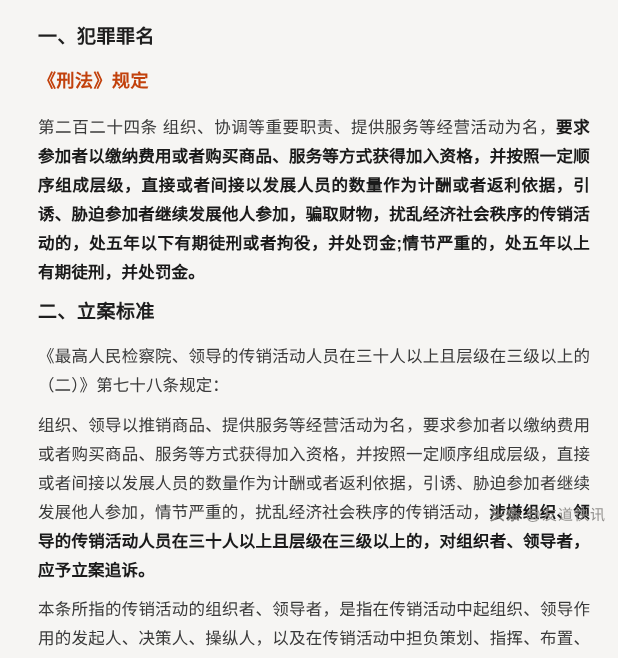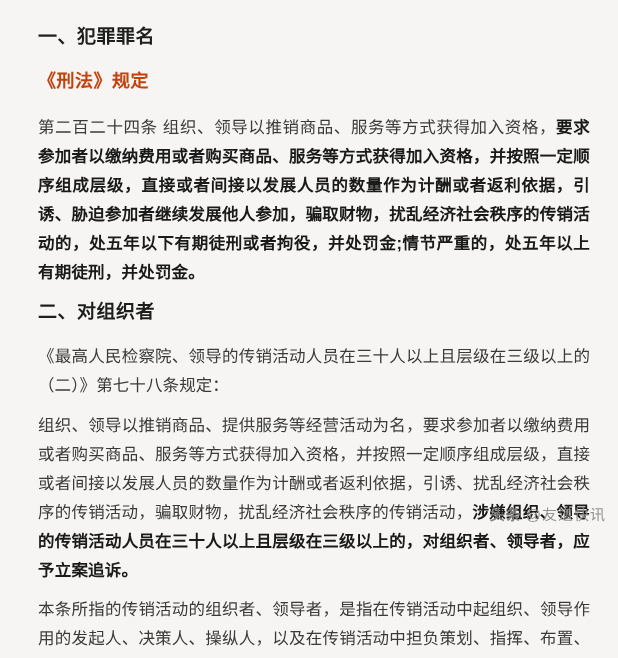--- a/index.html
+++ b/index.html
@@ -85,29 +85,29 @@
 </head>
 <body>
 
 <div class="page">
 
   <h2 class="heading">一、犯罪罪名</h2>
 
   <h3 class="subheading">《刑法》规定</h3>
 
   <p class="para">
-    <span class="lead">第二百二十四条 组织、领导以推销商品、服务等方式获得加入资格，</span><b>要求参加者以缴纳费用或者购买商品、服务等方式获得加入资格，并按照一定顺序组成层级，直接或者间接以发展人员的数量作为计酬或者返利依据，引诱、胁迫参加者继续发展他人参加，骗取财物，扰乱经济社会秩序的传销活动的，处五年以下有期徒刑或者拘役，并处罚金;情节严重的，处五年以上有期徒刑，并处罚金。</b>
+    <span class="lead">第二百二十四条 组织、协调等重要职责、提供服务等经营活动为名，</span><b>要求参加者以缴纳费用或者购买商品、服务等方式获得加入资格，并按照一定顺序组成层级，直接或者间接以发展人员的数量作为计酬或者返利依据，引诱、胁迫参加者继续发展他人参加，骗取财物，扰乱经济社会秩序的传销活动的，处五年以下有期徒刑或者拘役，并处罚金;情节严重的，处五年以上有期徒刑，并处罚金。</b>
   </p>
 
-  <h2 class="heading">二、对组织者</h2>
+  <h2 class="heading">二、立案标准</h2>
 
   <p class="para">《最高人民检察院、领导的传销活动人员在三十人以上且层级在三级以上的（二）》第七十八条规定：</p>
 
   <p class="para">
-    <span class="lead">组织、领导以推销商品、提供服务等经营活动为名，要求参加者以缴纳费用或者购买商品、服务等方式获得加入资格，并按照一定顺序组成层级，直接或者间接以发展人员的数量作为计酬或者返利依据，引诱、扰乱经济社会秩序的传销活动，骗取财物，扰乱经济社会秩序的传销活动，</span><b>涉嫌组织、领导的传销活动人员在三十人以上且层级在三级以上的，对组织者、领导者，应予立案追诉。</b>
+    <span class="lead">组织、领导以推销商品、提供服务等经营活动为名，要求参加者以缴纳费用或者购买商品、服务等方式获得加入资格，并按照一定顺序组成层级，直接或者间接以发展人员的数量作为计酬或者返利依据，引诱、胁迫参加者继续发展他人参加，情节严重的，扰乱经济社会秩序的传销活动，</span><b>涉嫌组织、领导的传销活动人员在三十人以上且层级在三级以上的，对组织者、领导者，应予立案追诉。</b>
   </p>
 
   <p class="para tight">本条所指的传销活动的组织者、领导者，是指在传销活动中起组织、领导作用的发起人、决策人、操纵人，以及在传销活动中担负策划、指挥、布置、协调等重要职责，或者在传销活动实施中起到关键作用的人员。</p>
 
   <div class="watermark">
     <span class="wm-brand">头条</span><span class="wm-at">@友道快讯</span>
   </div>
 
 </div>
 

